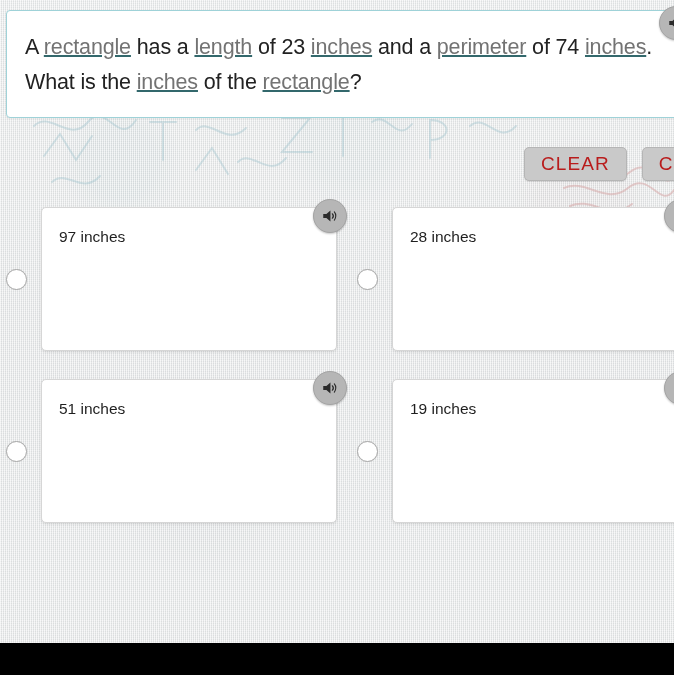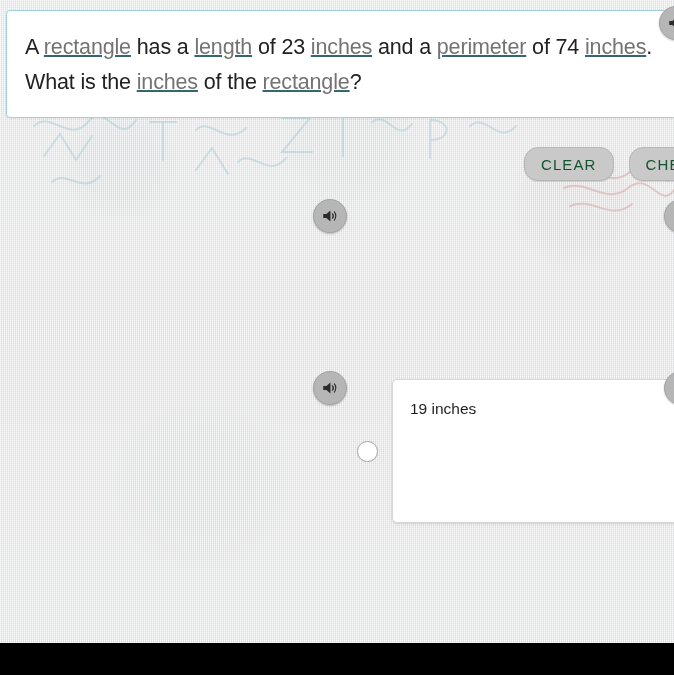--- a/index.html
+++ b/index.html
@@ -113,25 +113,25 @@
     top: 147px;
     height: 34px;
     display: flex;
     gap: 15px;
     align-items: center;
   }
   .action-btn {
     height: 34px;
     box-sizing: border-box;
     padding: 0 16px;
-    border-radius: 14px;
+    border-radius: 5px;
     background: #c9c9c9;
     border: 1px solid #b5b5b5;
-    color: #14532d;
-    font-size: 15px;
+    color: #b91c1c;
+    font-size: 19px;
     letter-spacing: 1.1px;
     display: flex;
     align-items: center;
     justify-content: center;
     cursor: pointer;
     box-shadow: 0 1px 1px rgba(0,0,0,0.10);
     white-space: nowrap;
   }
 
   
@@ -241,23 +241,46 @@
       <path d="M15.2 9.1c1.3 1.5 1.3 4.3 0 5.8" stroke="#2b2b2b" stroke-width="1.7" fill="none" stroke-linecap="round"></path>
       <path d="M17.8 6.6c2.5 2.9 2.5 8 0 10.8" stroke="#2b2b2b" stroke-width="1.5" fill="none" stroke-linecap="round"></path>
     </svg>
   </div>
 
   <div id="action-bar">
     <div class="action-btn">CLEAR</div>
     <div class="action-btn">CHECK</div>
   </div>
 
+  <div class="option-row" id="option-row-0">
+
+    <div class="option col-left">
+      <div class="option-radio"></div>
+      <div class="option-card">
+        <div class="option-label">97 inches</div>
+      </div>
+    </div>
+
+    <div class="option col-right">
+      <div class="option-radio"></div>
+      <div class="option-card">
+        <div class="option-label">28 inches</div>
+      </div>
+    </div>
+
+  </div>
 
   <div class="option-row" id="option-row-1">
 
+    <div class="option col-left">
+      <div class="option-radio"></div>
+      <div class="option-card">
+        <div class="option-label">51 inches</div>
+      </div>
+    </div>
 
     <div class="option col-right">
       <div class="option-radio"></div>
       <div class="option-card">
         <div class="option-label">19 inches</div>
       </div>
     </div>
 
   </div>
 

